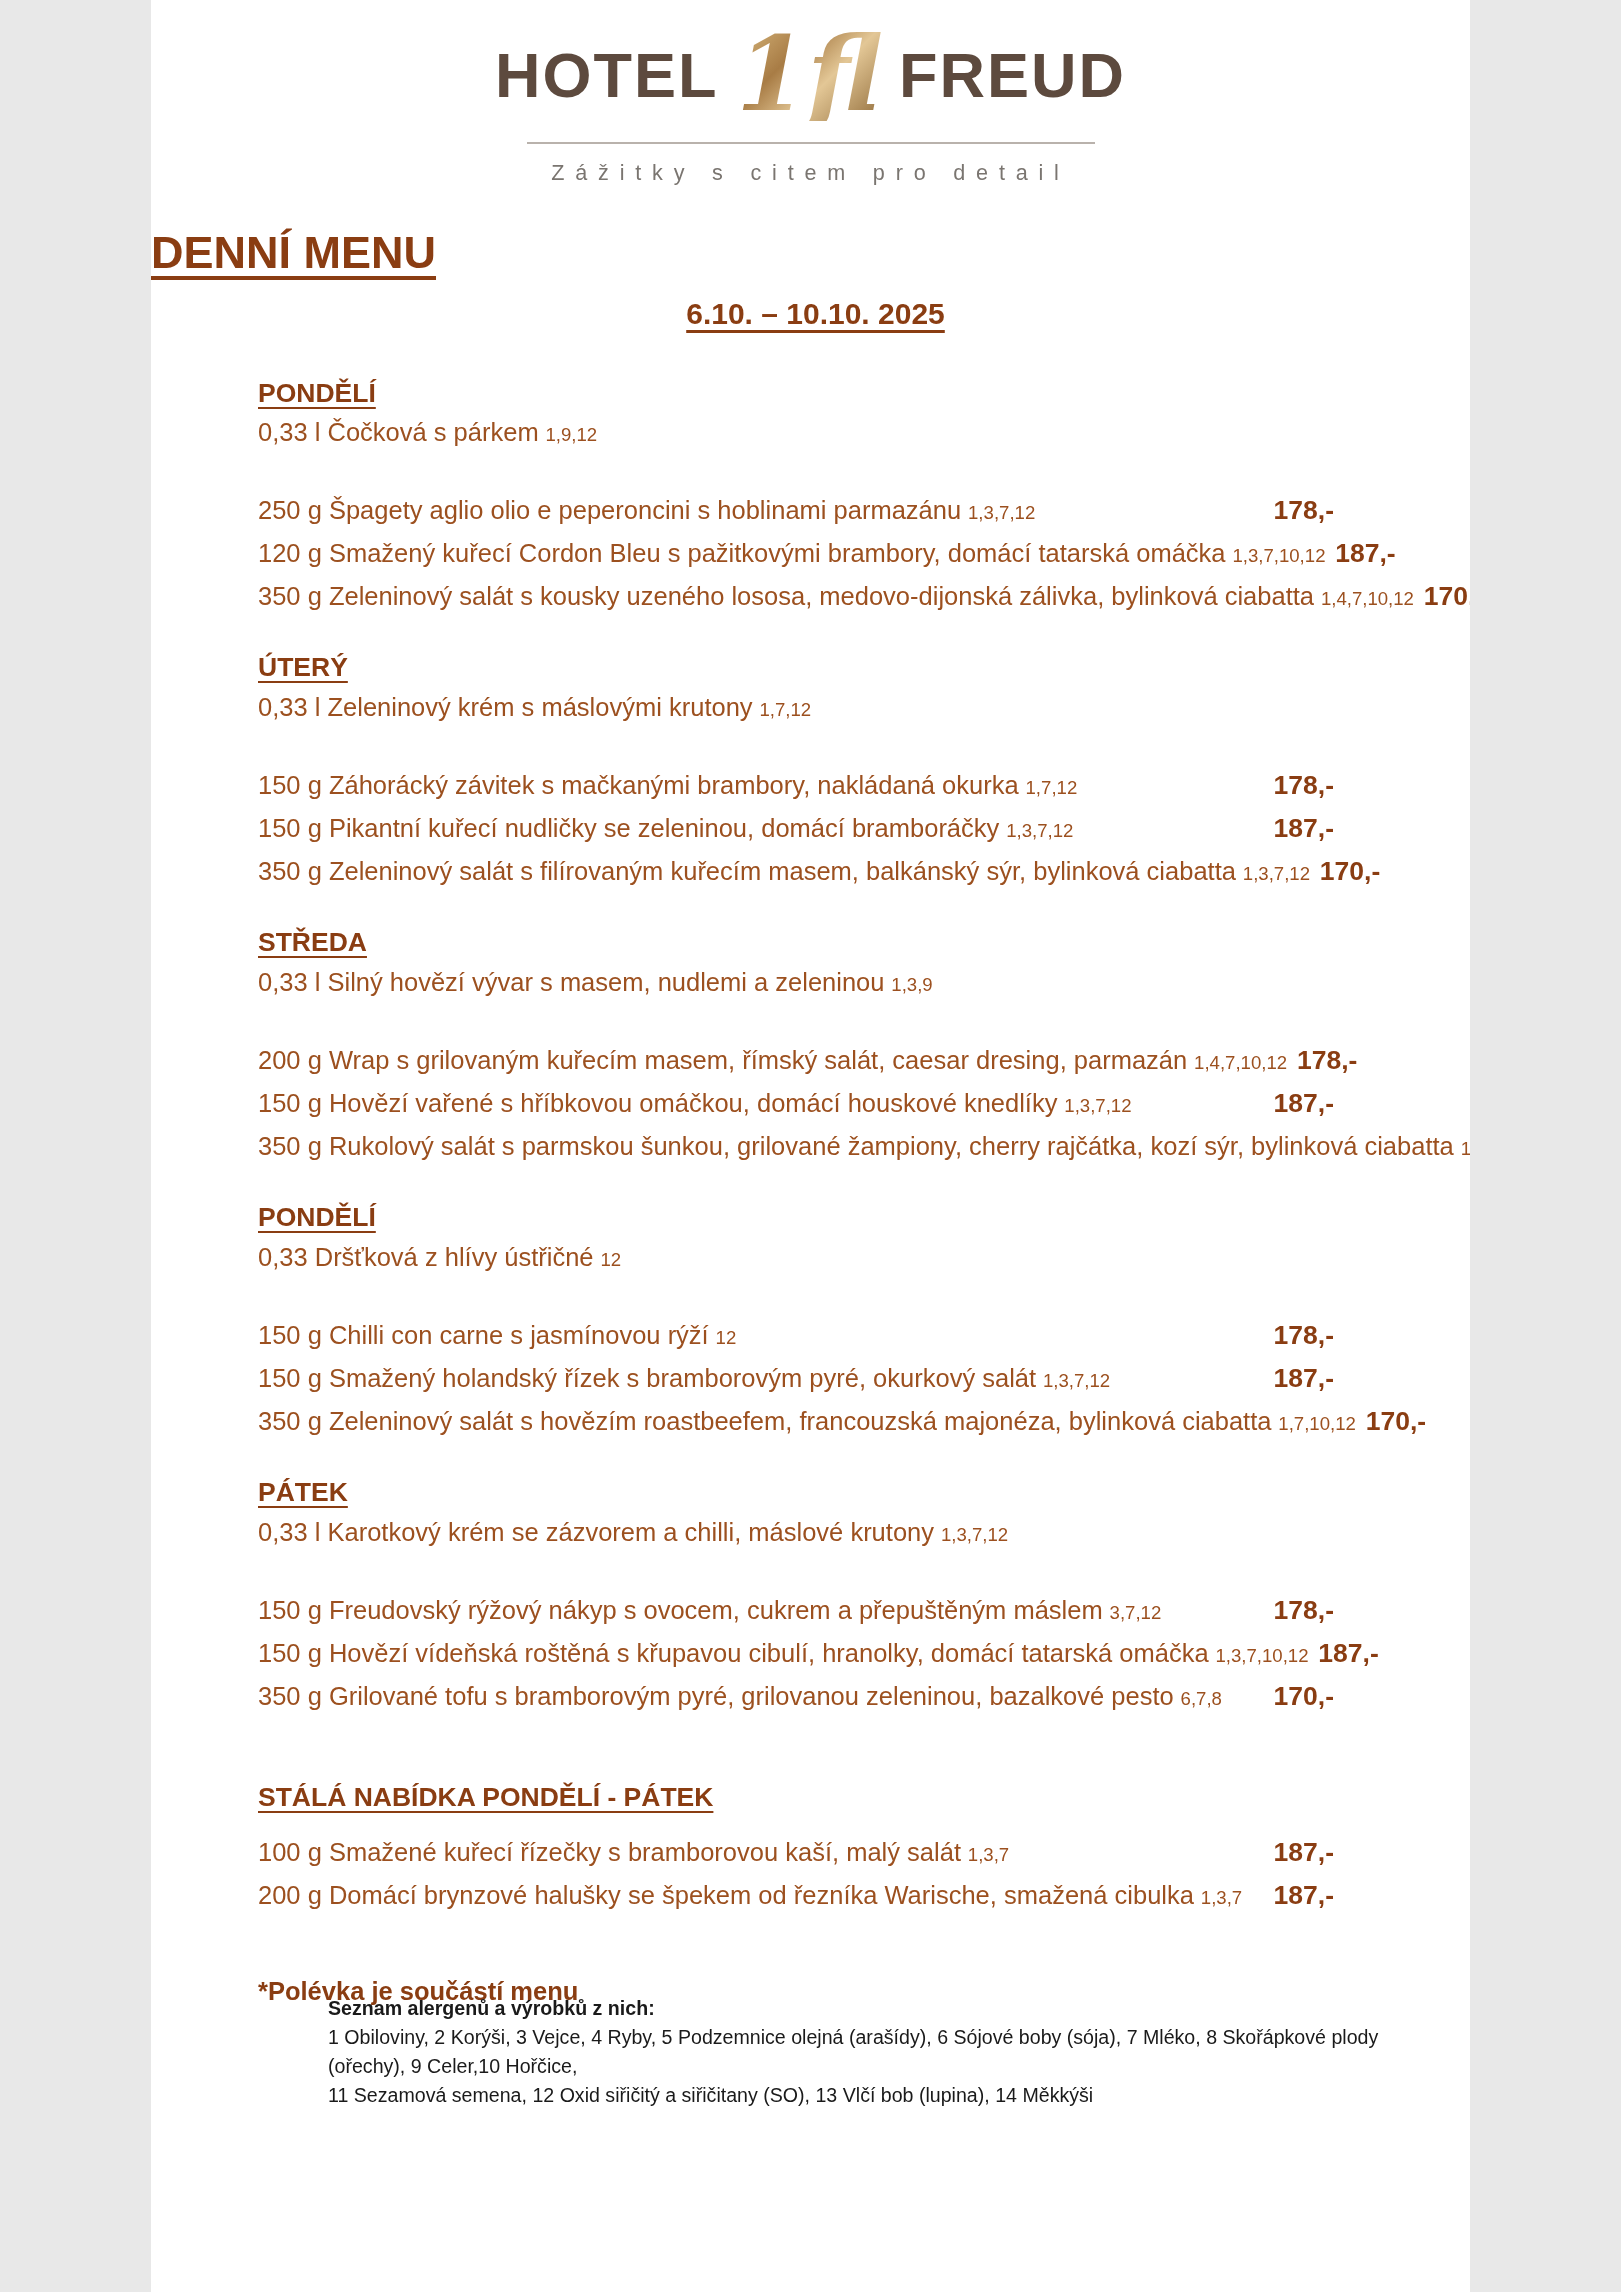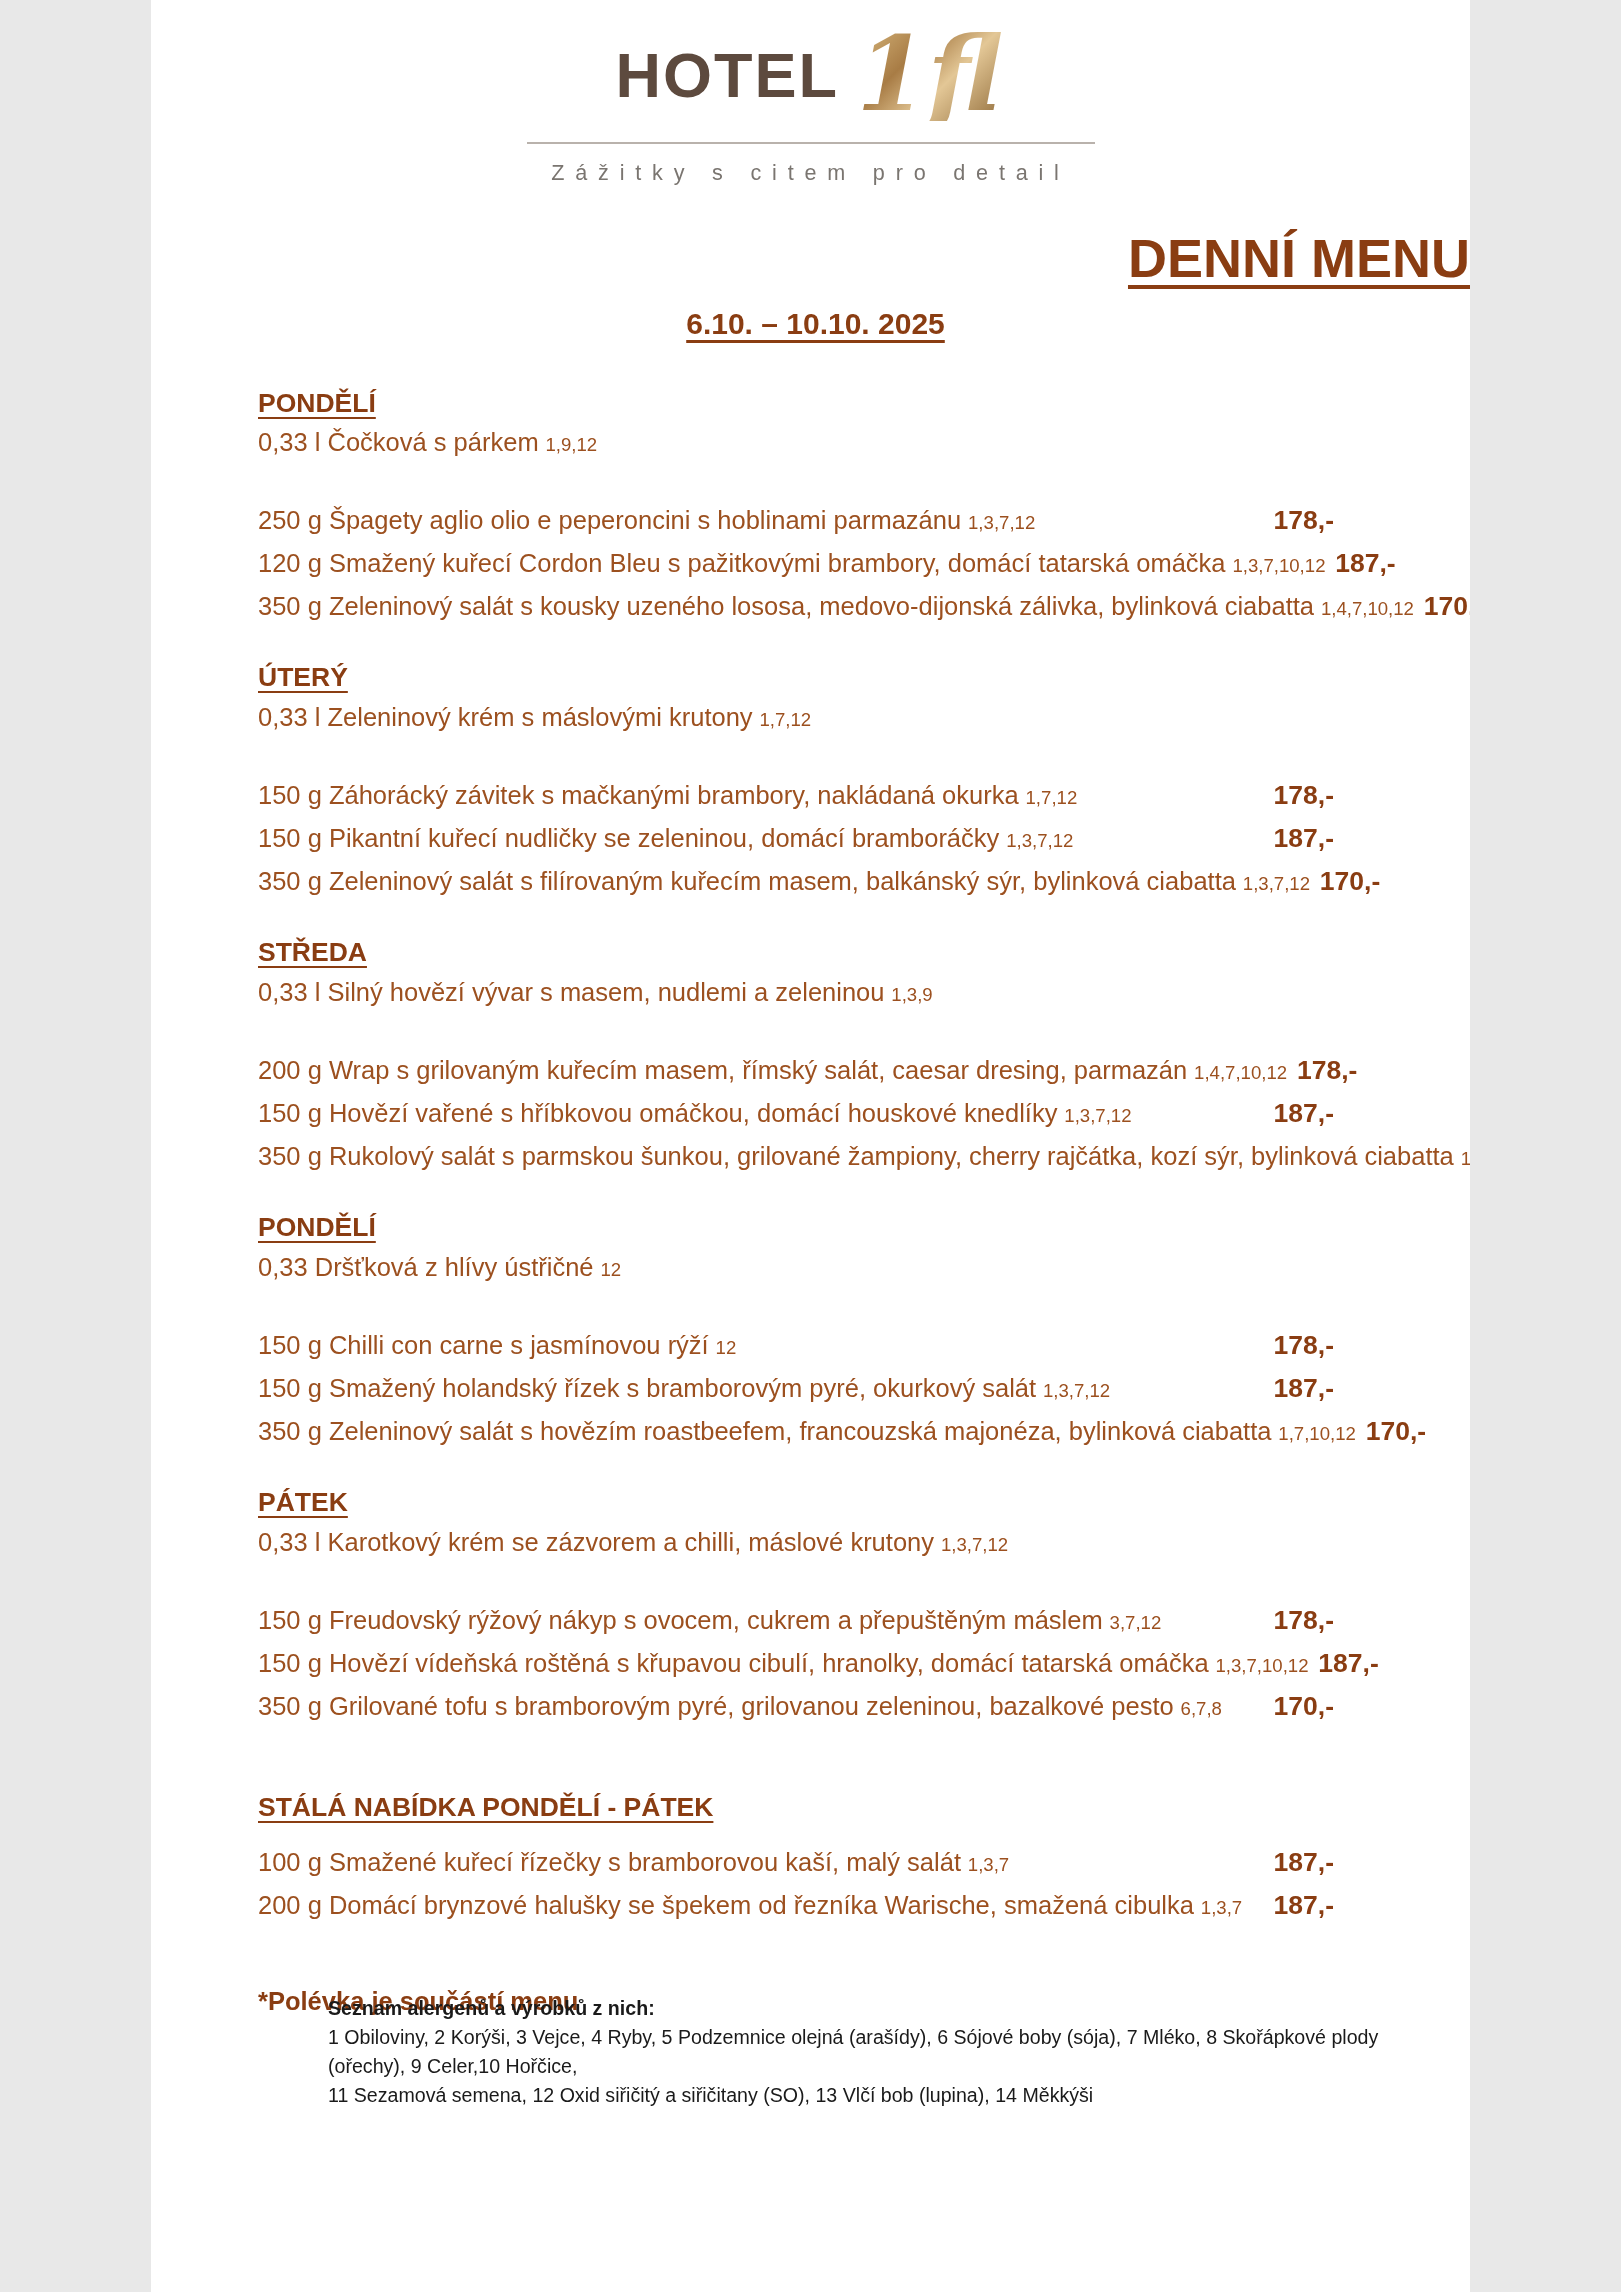--- a/index.html
+++ b/index.html
@@ -25,22 +25,22 @@
     background:linear-gradient(135deg,#d9b97f 0%,#a87c45 35%,#e3c796 60%,#8f6a38 100%);
     -webkit-background-clip:text;background-clip:text;color:transparent;
     padding:0 3.9px;
   }
   .logo-rule{height:2px;background:#b9b2ac;margin:21.6px 0 15.7px 0;}
   .logo-tagline{
     font-size:21.6px;color:#7a7570;letter-spacing:10.8px;white-space:nowrap;
   }
   
   .title{
-    text-align:right;margin:41px 0 0 0;
-    font-size:54px;font-weight:bold;color:#8a3d12;
+    text-align:left;margin:41px 0 0 0;
+    font-size:45px;font-weight:bold;color:#8a3d12;
     text-decoration:underline;text-decoration-thickness:3.9px;text-underline-offset:7.8px;
   }
   .date-range{
     text-align:center;margin:17.6px 0 0 0;
     font-size:30px;font-weight:bold;color:#8a3d12;
     text-decoration:underline;text-decoration-thickness:2.9px;text-underline-offset:5.9px;padding-left:10px;
   }
   
   .menu{padding:47px 136px 0 107px;color:#9c501f;}
   .day{margin-bottom:33px;}
@@ -69,20 +69,21 @@
 </style>
 </head>
 <body>
 
 <div class="page">
 
   <header class="logo">
     <div class="logo-row">
       <span class="logo-word">HOTEL</span>
       <span class="logo-monogram">1fl</span>
+      <span class="logo-word">FREUD</span>
     </div>
     <div class="logo-rule"></div>
     <div class="logo-tagline">Zážitky s citem pro detail</div>
   </header>
 
   <h1 class="title">DENNÍ MENU</h1>
   <div class="date-range">6.10. – 10.10. 2025</div>
 
   <main class="menu">
 

